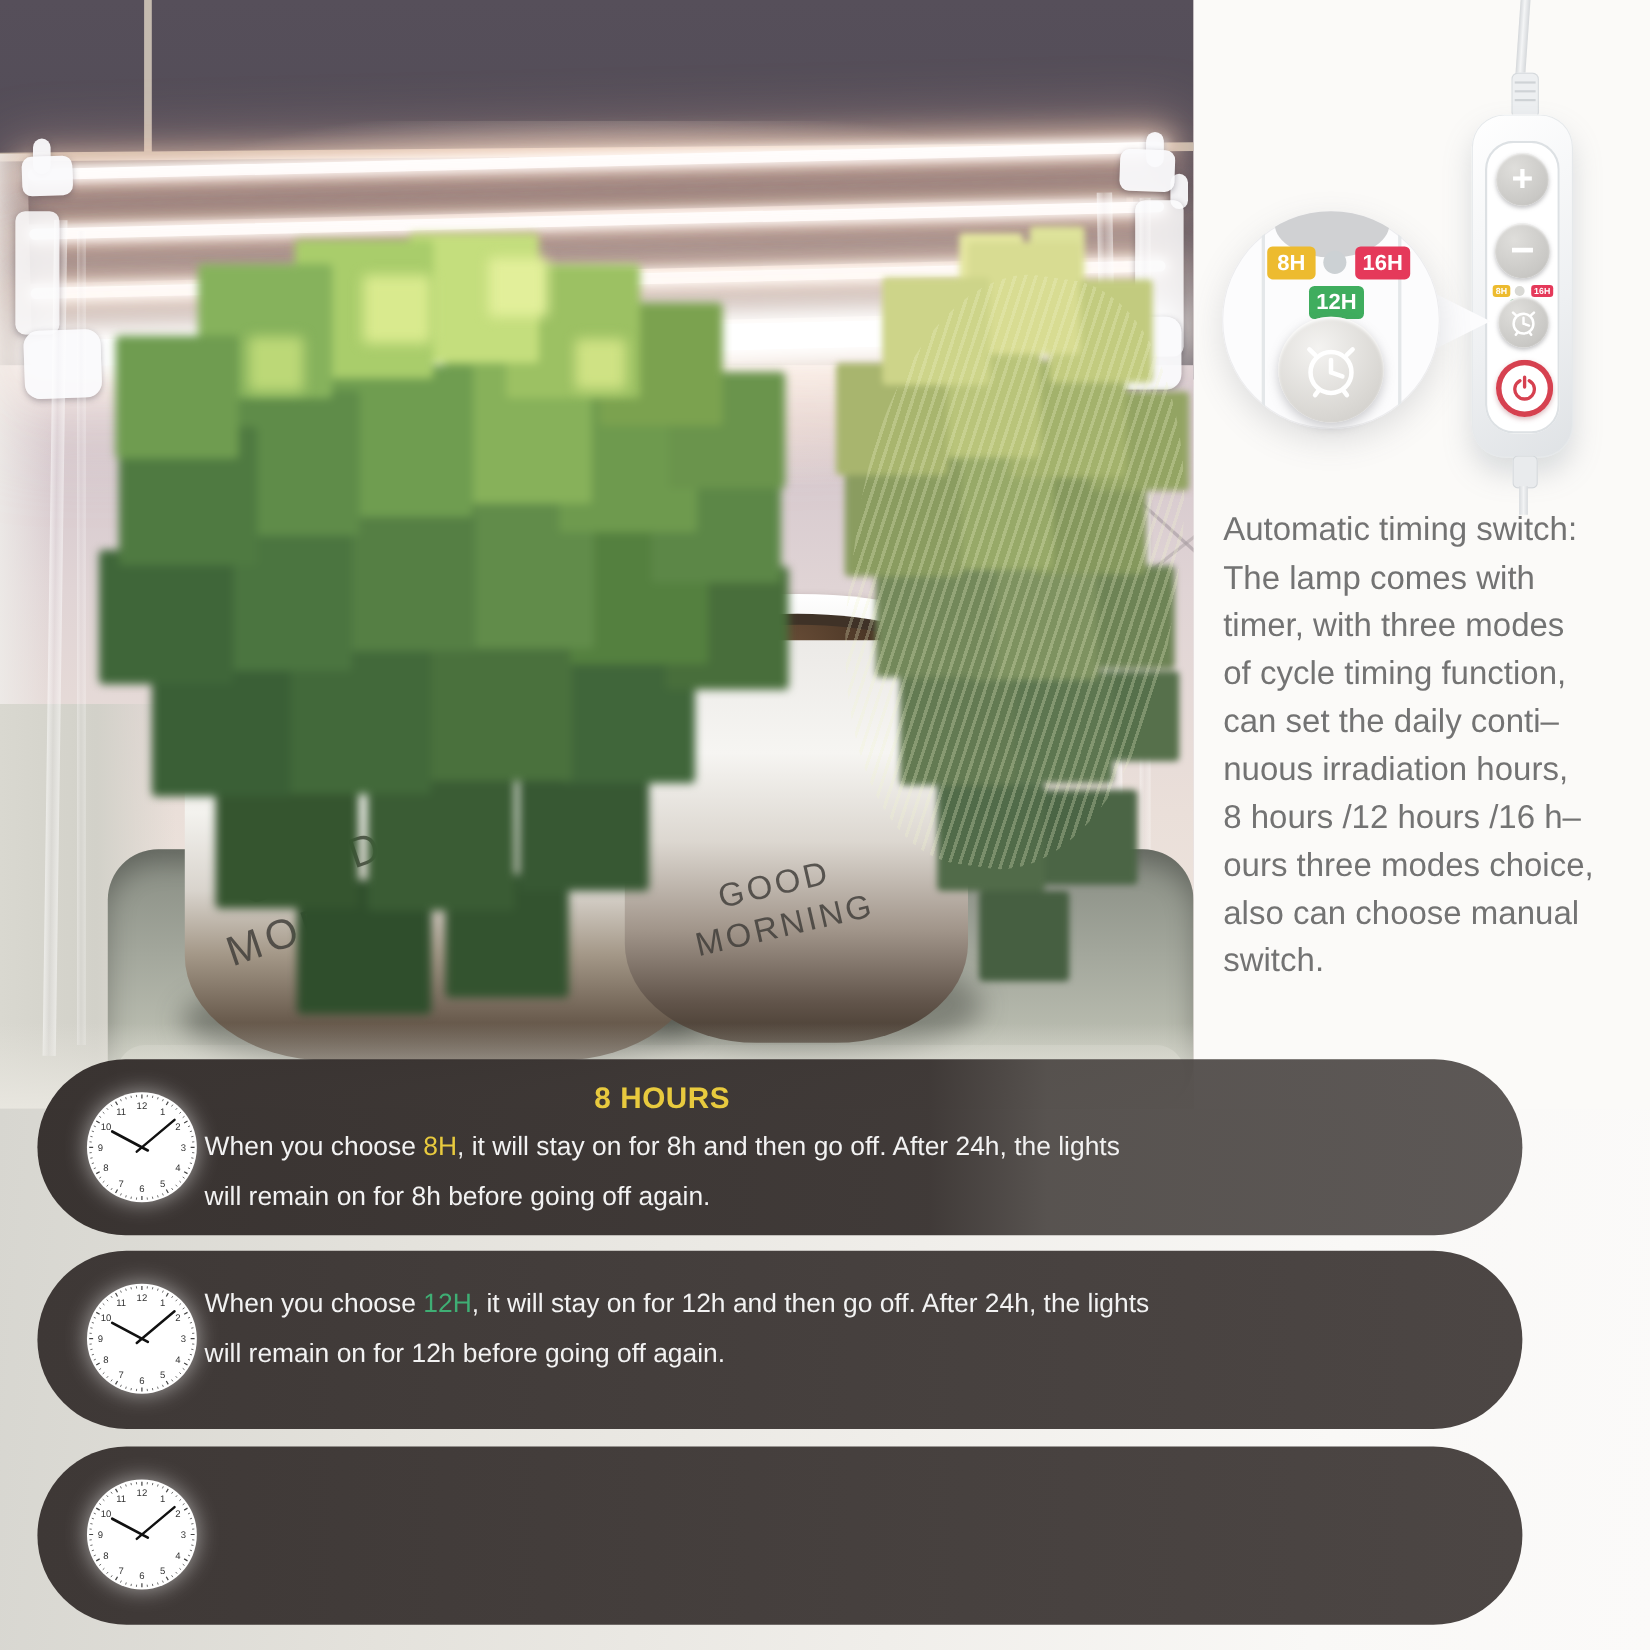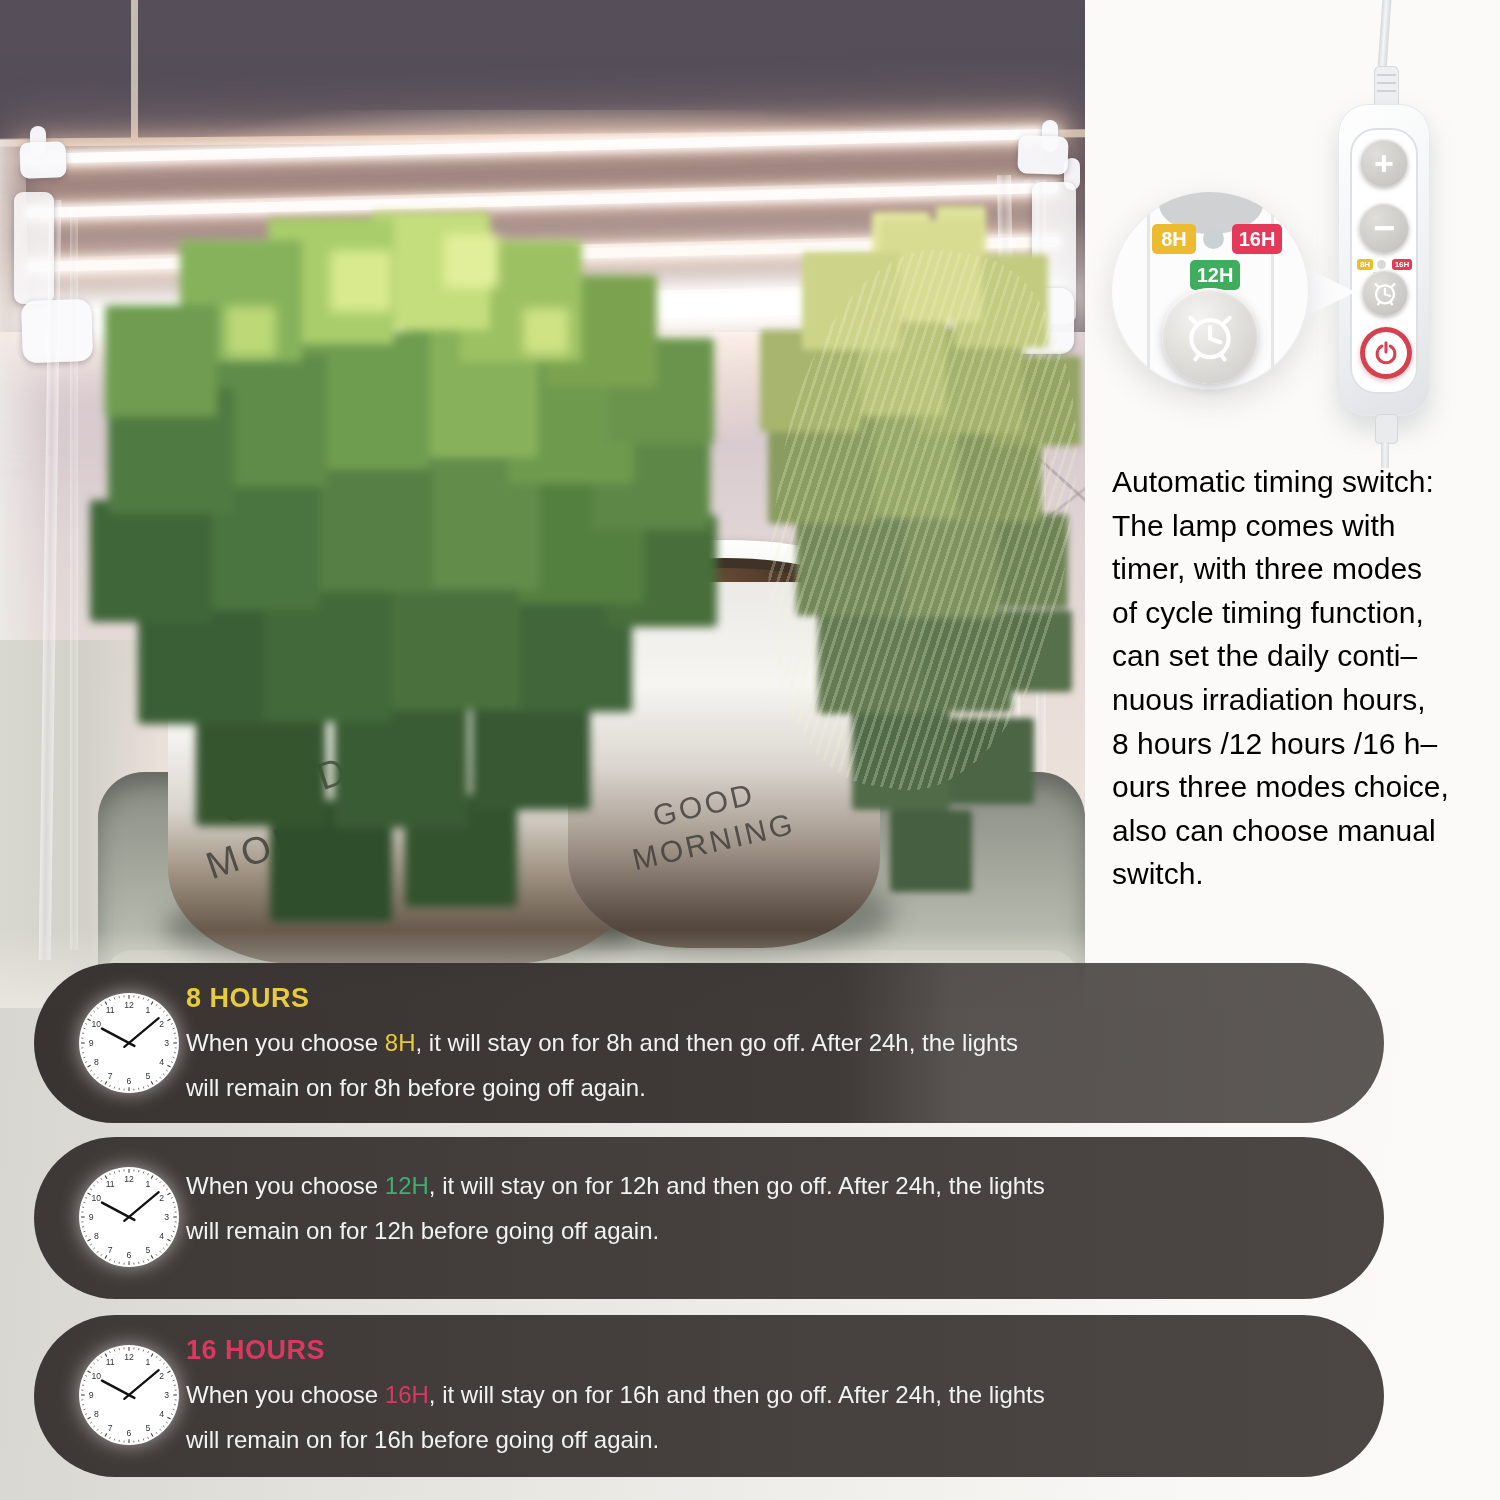--- a/index.html
+++ b/index.html
@@ -157,21 +157,21 @@
   
   .bottom-band{left:0;top:1008px;width:1500px;height:492px;
     background:linear-gradient(95deg,#d7d6d0 0%,#e4e2dc 25%,#f0eeea 55%,#f9f8f6 80%,#fbfaf9 100%);}
   .banner{left:34px;width:1350px;height:160px;border-radius:81px;color:#f2f2f2;}
   .banner1{top:963px;background:linear-gradient(90deg,rgba(52,46,44,.97) 0%,rgba(57,51,49,.96) 60%,rgba(76,71,68,.93) 68%,rgba(79,74,72,.92) 100%);}
   .banner2{top:1137px;height:162px;background:linear-gradient(90deg,#3e3836 0%,#46403e 55%,#4c4644 100%);}
   .banner3{top:1315px;height:162px;background:linear-gradient(90deg,#3e3836 0%,#46403e 55%,#4c4644 100%);}
   .clock{position:absolute;left:42px;top:27px;width:106px;height:106px;}
   .clock svg{filter:drop-shadow(0 0 10px rgba(255,255,255,.55));}
   .banner-text{position:absolute;left:152px;top:20px;}
-  .mode-title{font-size:27px;font-weight:bold;letter-spacing:.5px;}
+  .mode-title{font-size:27px;font-weight:bold;letter-spacing:.5px;text-align:center;}
   .mode-line{font-size:24px;margin-top:15px;white-space:nowrap;}
   .mode-line.l2{margin-top:17px;}
 </style>
 </head>
 <body>
 
 <div class="canvas">
 
   <div class="abs photo">
     <div class="abs wall-dark"></div>
@@ -291,21 +291,21 @@
   <div class="abs badge m-badge mb12" style="background: rgb(63, 173, 94);">12H</div>
   <div class="abs mag-timer">
     <svg width="62" height="62" viewBox="0 0 24 24" fill="none" stroke="#ffffff" stroke-width="1.6" stroke-linecap="round">
       <circle cx="12" cy="13" r="7.2"></circle>
       <path d="M12 13 L12 8.6 M12 13 L16 14.4"></path>
       <path d="M17.6 6.8 L19.6 4.9 M6.4 6.8 L4.4 4.9"></path>
       <path d="M7.6 19.4 L6.4 21 M16.4 19.4 L17.6 21"></path>
     </svg>
   </div>
 
-  <div class="abs desc" style="color: #000000;">
+  <div class="abs desc" style="color: #737373;">
     <div>Automatic timing switch:</div>
     <div>The lamp comes with</div>
     <div>timer, with three modes</div>
     <div>of cycle timing function,</div>
     <div>can set the daily conti–</div>
     <div>nuous irradiation hours,</div>
     <div>8 hours /12 hours /16 h–</div>
     <div>ours three modes choice,</div>
     <div>also can choose manual</div>
     <div>switch.</div>
@@ -555,22 +555,15 @@
           <text x="52.00000000000001" y="92" text-anchor="middle" font-size="8.5" fill="#333" font-family="&quot;Liberation Sans&quot;,sans-serif">6</text>
           <text x="33.5" y="87.04293994002423" text-anchor="middle" font-size="8.5" fill="#333" font-family="&quot;Liberation Sans&quot;,sans-serif">7</text>
           <text x="19.95706005997578" y="73.50000000000001" text-anchor="middle" font-size="8.5" fill="#333" font-family="&quot;Liberation Sans&quot;,sans-serif">8</text>
           <text x="15" y="55.00000000000001" text-anchor="middle" font-size="8.5" fill="#333" font-family="&quot;Liberation Sans&quot;,sans-serif">9</text>
           <text x="19.957060059975774" y="36.5" text-anchor="middle" font-size="8.5" fill="#333" font-family="&quot;Liberation Sans&quot;,sans-serif">10</text>
           <text x="33.499999999999986" y="22.95706005997578" text-anchor="middle" font-size="8.5" fill="#333" font-family="&quot;Liberation Sans&quot;,sans-serif">11</text>
           <text x="51.99999999999999" y="18" text-anchor="middle" font-size="8.5" fill="#333" font-family="&quot;Liberation Sans&quot;,sans-serif">12</text>
           <line x1="57.297685557153564" y1="54.81682937671535" x2="25.511572214232192" y2="37.91585311642328" stroke="#111" stroke-width="2.4" stroke-linecap="round"></line>
           <line x1="47.403733341286134" y1="55.85672565811924" x2="81.10968883852117" y2="27.574070831911506" stroke="#111" stroke-width="2.2" stroke-linecap="round"></line>
         </svg></div>
-    <div class="banner-text">
-      <div class="mode-title" style="color: rgb(217, 56, 97);">16 HOURS</div>
-      <div class="mode-line">
-        <span>When you choose </span><span style="color: rgb(217, 56, 97);">16H</span><span>, it will stay on for 16h and then go off. After 24h, the lights</span>
-      </div>
-      <div class="mode-line l2">will remain on for 16h before going off again.</div>
-    </div>
   </div>
 
 </div>
 
 </body></html>

